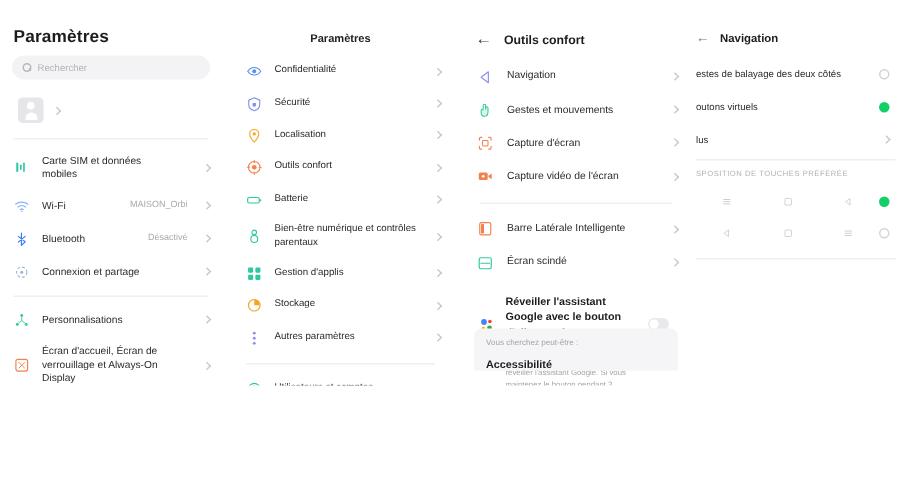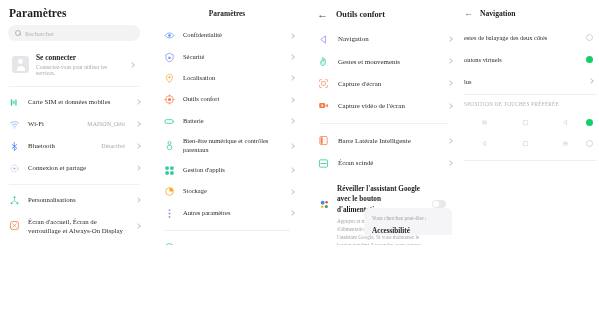--- a/index.html
+++ b/index.html
@@ -4,21 +4,21 @@
 <style>
   * { box-sizing: border-box; margin: 0; padding: 0; }
   html, body {
     width: 599px; height: 319px;
     background: #ffffff;
     font-family: "Liberation Sans", sans-serif;
     overflow: hidden;
   }
   .board { position: relative; width: 599px; height: 319px; background: #fff; }
 
-  .panel { position: absolute; top: 0; height: 245px; background: #fff; overflow: hidden; font-family: Liberation Serif, serif; }
+  .panel { position: absolute; top: 12px; height: 245px; background: #fff; overflow: hidden; }
   #panel-1 { left: 0;   width: 148px; }
   #panel-2 { left: 152px; width: 150px; }
   #panel-3 { left: 308px; width: 152px; }
   #panel-4 { left: 462px; width: 137px; }
 
   
   .hdr-left {
     font-size: 11.5px; font-weight: bold; color: #1d1d1f;
     padding: 7px 0 6px 9px; letter-spacing: .1px;
   }
@@ -113,21 +113,21 @@
     width: 14px; height: 7.5px; border-radius: 4px; background: #e9e9ec;
     flex: 0 0 auto; position: relative; margin-top: 16px;
   }
   .toggle::after {
     content: ""; position: absolute; top: 1px; left: 1px;
     width: 5.5px; height: 5.5px; border-radius: 50%; background: #fff;
   }
 
   .suggest {
     position: absolute; left: 8px; right: 8px; bottom: 10px;
-    background: #f5f5f7; border-radius: 5px 5px 0 0; padding: 7px 8px 0 8px; margin-left: 48px;
+    background: #f5f5f7; border-radius: 5px 5px 0 0; padding: 7px 8px 0 8px;
   }
   .suggest-lead { font-size: 5.4px; color: #a2a2a8; }
   .suggest-item { font-size: 7.2px; font-weight: bold; color: #1d1d1f; margin-top: 6px; }
 
   
   .radio-row {
     display: flex; align-items: center; padding: 7.5px 6px 7.5px 2px; gap: 6px;
   }
   .radio-row .lbl { font-size: 6.4px; color: #2b2b2d; flex: 1 1 auto; }
   .rdo { width: 7px; height: 7px; border-radius: 50%; border: 1px solid #d3d3d8; flex: 0 0 auto; }
@@ -162,24 +162,20 @@
   <div class="panel" id="panel-1">
     <div class="hdr-left">Paramètres</div>
 
     <div class="search">
       <span class="mag"></span>
       <span class="search-text">Rechercher</span>
     </div>
 
     <div class="account">
       <span class="avatar"></span>
-      <span class="account-text">
-        <span class="account-title" style="display:block">Se connecter</span>
-        <span class="account-sub" style="display:block">Connectez-vous pour utiliser les services.</span>
-      </span>
       <span class="chev"></span>
     </div>
 
     <div class="divider"></div>
 
     <div class="row">
       <svg class="ico" viewBox="0 0 24 24">
         <rect x="4" y="5" width="3" height="14" rx="1.4" fill="#2ec9a0"></rect>
         <rect x="9.5" y="8" width="2.4" height="8" rx="1.2" fill="#2ec9a0"></rect>
         <rect x="14" y="5" width="2.4" height="14" rx="1.2" fill="#2ec9a0"></rect>

